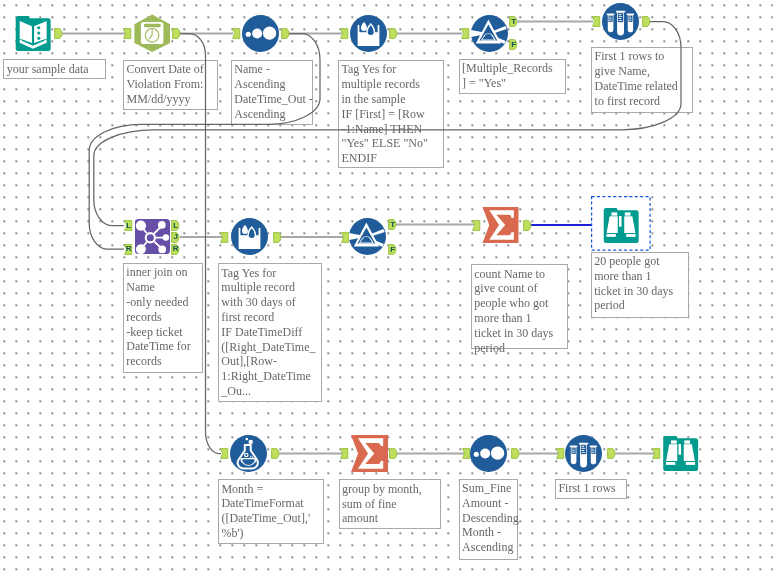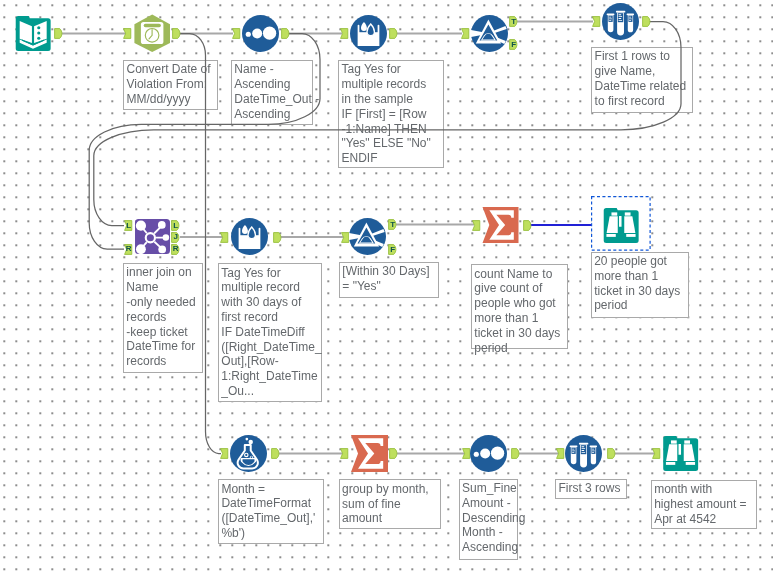--- a/index.html
+++ b/index.html
@@ -4,21 +4,21 @@
 <title>Alteryx Workflow Canvas</title>
 <style>
   html,body{margin:0;padding:0;}
   body{width:773px;height:579px;overflow:hidden;background:#fff;
        font-family:"Liberation Sans",sans-serif;-webkit-font-smoothing:antialiased;}
   #canvas{position:relative;width:773px;height:579px;overflow:hidden;
     background-color:#fff;
     background-image:radial-gradient(circle at 1px 1px, #8a8a8a 0.7px, rgba(255,255,255,0) 0.95px);
     background-size:12px 12px;background-position:3.3px 4.3px;}
   svg.wires{position:absolute;left:0;top:0;width:773px;height:579px;z-index:3;}
-  .anno{z-index:2;}
+  .anno{z-index:2;font-family:Liberation Serif, serif;}
   .tool{z-index:5;}
   .anchor{z-index:5;}
   .tool{position:absolute;}
   .tool.selected .selbox{position:absolute;left:-11.3px;top:-11.4px;
     width:60px;height:55px;z-index:-1;}
   .anchor{position:absolute;width:8.4px;height:11px;}
   .anchor svg{position:absolute;left:0;top:0;width:100%;height:100%;overflow:visible;}
   .alab{position:absolute;left:0;top:0;width:100%;height:100%;
      display:flex;align-items:center;justify-content:center;
      font-size:8px;font-weight:bold;color:#10544a;line-height:1;padding-left:1px;box-sizing:border-box;}
@@ -372,39 +372,46 @@
 <div class="tool" style="left:662px;top:435px;width:37px;height:36px"><svg viewBox="0 0 100 100" width="100%" height="100%">
  <path d="M2 3 h36 l3 6 h51 a7 7 0 0 1 7 7 v77 a7 7 0 0 1 -7 7 h-83 a7 7 0 0 1 -7 -7 v-83 a7 7 0 0 1 7 -7 z" fill="#009b8f"></path>
  <rect x="23.5" y="15" width="16" height="9" fill="#ffffff"></rect>
  <rect x="60.5" y="15" width="16" height="9" fill="#ffffff"></rect>
  <path d="M18.5 26 H41 V72 H10 Z" fill="#ffffff"></path>
  <path d="M81.5 26 H59 V72 H90 Z" fill="#ffffff"></path>
  <rect x="44.5" y="25" width="7" height="30" rx="0.8" fill="#ffffff"></rect>
  <rect x="9.5" y="75" width="26" height="8" fill="#ffffff"></rect>
  <rect x="64.5" y="75" width="26" height="8" fill="#ffffff"></rect>
 </svg></div>
+<div class="anno" style="left:3.4px;top:59.1px;width:103.1px;height:19.6px">
+      <div class="ln">your sample data</div>
+    </div>
 <div class="anno" style="left:123.2px;top:59.5px;width:95.2px;height:50.1px">
       <div class="ln">Convert Date of</div>
       <div class="ln">Violation From:</div>
       <div class="ln">MM/dd/yyyy</div>
     </div>
 <div class="anno" style="left:231px;top:59.6px;width:82px;height:65.1px">
       <div class="ln">Name -</div>
       <div class="ln">Ascending</div>
       <div class="ln">DateTime_Out -</div>
       <div class="ln">Ascending</div>
     </div>
 <div class="anno" style="left:338.2px;top:59.8px;width:105.8px;height:108.6px">
       <div class="ln">Tag Yes for</div>
       <div class="ln">multiple records</div>
       <div class="ln">in the sample</div>
       <div class="ln">IF [First] = [Row</div>
       <div class="ln">-1:Name] THEN</div>
       <div class="ln">"Yes" ELSE "No"</div>
       <div class="ln">ENDIF</div>
+    </div>
+<div class="anno" style="left:458.7px;top:58.7px;width:107.3px;height:35.3px">
+      <div class="ln">[Multiple_Records</div>
+      <div class="ln">] = "Yes"</div>
     </div>
 <div class="anno" style="left:591.3px;top:46.7px;width:102px;height:66.5px">
       <div class="ln">First 1 rows to</div>
       <div class="ln">give Name,</div>
       <div class="ln">DateTime related</div>
       <div class="ln">to first record</div>
     </div>
 <div class="anno" style="left:123px;top:262.8px;width:80.3px;height:110.6px">
       <div class="ln">inner join on</div>
       <div class="ln">Name</div>
@@ -418,24 +425,20 @@
       <div class="ln">Tag Yes for</div>
       <div class="ln">multiple record</div>
       <div class="ln">with 30 days of</div>
       <div class="ln">first record</div>
       <div class="ln">IF DateTimeDiff</div>
       <div class="ln">([Right_DateTime_</div>
       <div class="ln">Out],[Row-</div>
       <div class="ln">1:Right_DateTime</div>
       <div class="ln">_Ou...</div>
     </div>
-<div class="anno" style="left:339px;top:261.8px;width:99.7px;height:35.9px">
-      <div class="ln">[Within 30 Days]</div>
-      <div class="ln">= "Yes"</div>
-    </div>
 <div class="anno" style="left:471px;top:264px;width:97px;height:85px">
       <div class="ln">count Name to</div>
       <div class="ln">give count of</div>
       <div class="ln">people who got</div>
       <div class="ln">more than 1</div>
       <div class="ln">ticket in 30 days</div>
       <div class="ln">period</div>
     </div>
 <div class="anno" style="left:590.9px;top:251.5px;width:98px;height:66px">
       <div class="ln">20 people got</div>
@@ -455,20 +458,15 @@
       <div class="ln">%b')</div>
     </div>
 <div class="anno" style="left:458.8px;top:478.5px;width:59px;height:81.1px">
       <div class="ln">Sum_Fine</div>
       <div class="ln">Amount -</div>
       <div class="ln">Descending</div>
       <div class="ln">Month -</div>
       <div class="ln">Ascending</div>
     </div>
 <div class="anno" style="left:555.1px;top:478.8px;width:71.6px;height:20.4px">
-      <div class="ln">First 3 rows</div>
-    </div>
-<div class="anno" style="left:650.9px;top:479.7px;width:106.2px;height:49.6px">
-      <div class="ln">month with</div>
-      <div class="ln">highest amount =</div>
-      <div class="ln">Apr at 4542</div>
+      <div class="ln">First 1 rows</div>
     </div>
 </div>
 
 </body></html>

